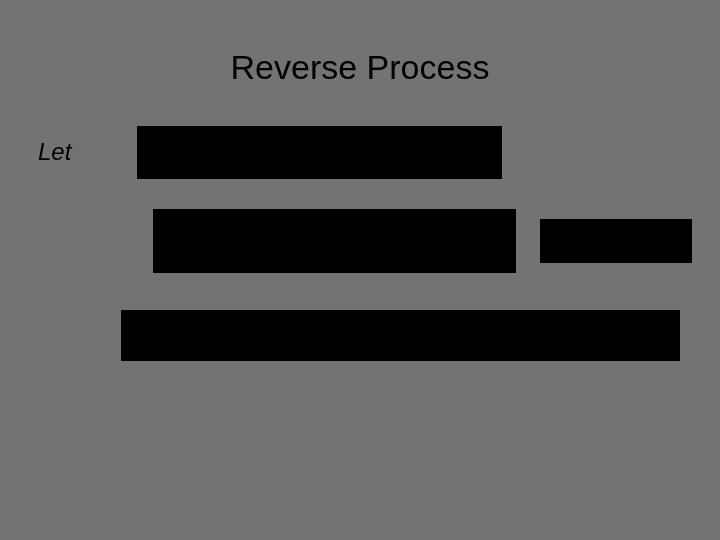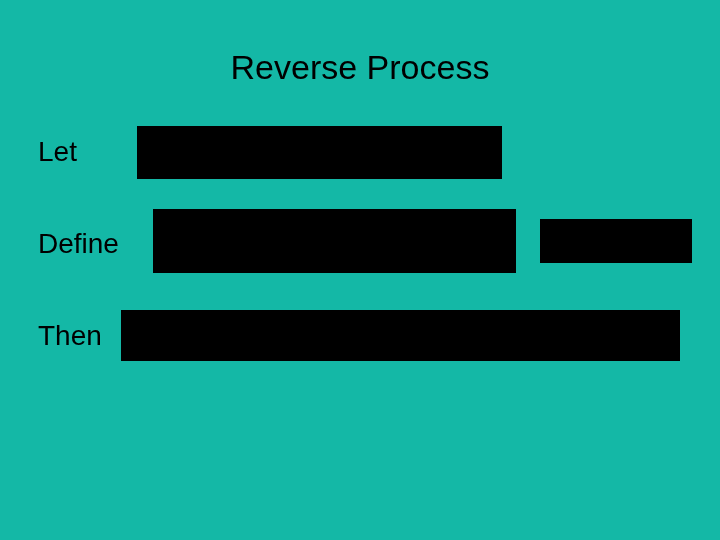--- a/index.html
+++ b/index.html
@@ -30,24 +30,25 @@
     font-size: 34px;
     line-height: 42px;
     font-weight: 400;
     letter-spacing: 0px;
     white-space: nowrap;
   }
   
   .body-line {
     position: absolute;
     left: 38px;
-    font-size: 28px;
+    font-size: 24px;
     line-height: 32px;
     font-weight: 400;
     white-space: nowrap;
+    font-style: italic;
   }
   #label-let    { top: 136px; }
   #label-define { top: 228px; }
   #label-then   { top: 320px; }
   #conclusion   { top: 412px; }
 
   
   .redaction-bar {
     position: absolute;
     background: #000000;
@@ -73,28 +74,26 @@
   #redaction-then {
     left: 121px;
     top: 310px;
     width: 559px;
     height: 51px;
   }
 </style>
 </head>
 <body>
 
-<div id="slide" style="background: #14b8a6;">
+<div id="slide" style="background: #737373;">
 
   <div id="slide-title">Reverse Process</div>
 
   <div class="body-line" id="label-let">Let</div>
   <div class="redaction-bar" id="redaction-let" style="left: 137px; top: 126px; width: 365px; height: 53px; background: rgb(0, 0, 0);"></div>
 
-  <div class="body-line" id="label-define">Define</div>
   <div class="redaction-bar" id="redaction-define-main" style="left: 153px; top: 209px; width: 363px; height: 64px; background: rgb(0, 0, 0);"></div>
   <div class="redaction-bar" id="redaction-define-aux" style="left: 540px; top: 219px; width: 152px; height: 44px; background: rgb(0, 0, 0);"></div>
 
-  <div class="body-line" id="label-then">Then</div>
   <div class="redaction-bar" id="redaction-then" style="left: 121px; top: 310px; width: 559px; height: 51px; background: rgb(0, 0, 0);"></div>
 
 
 </div>
 
 </body></html>

